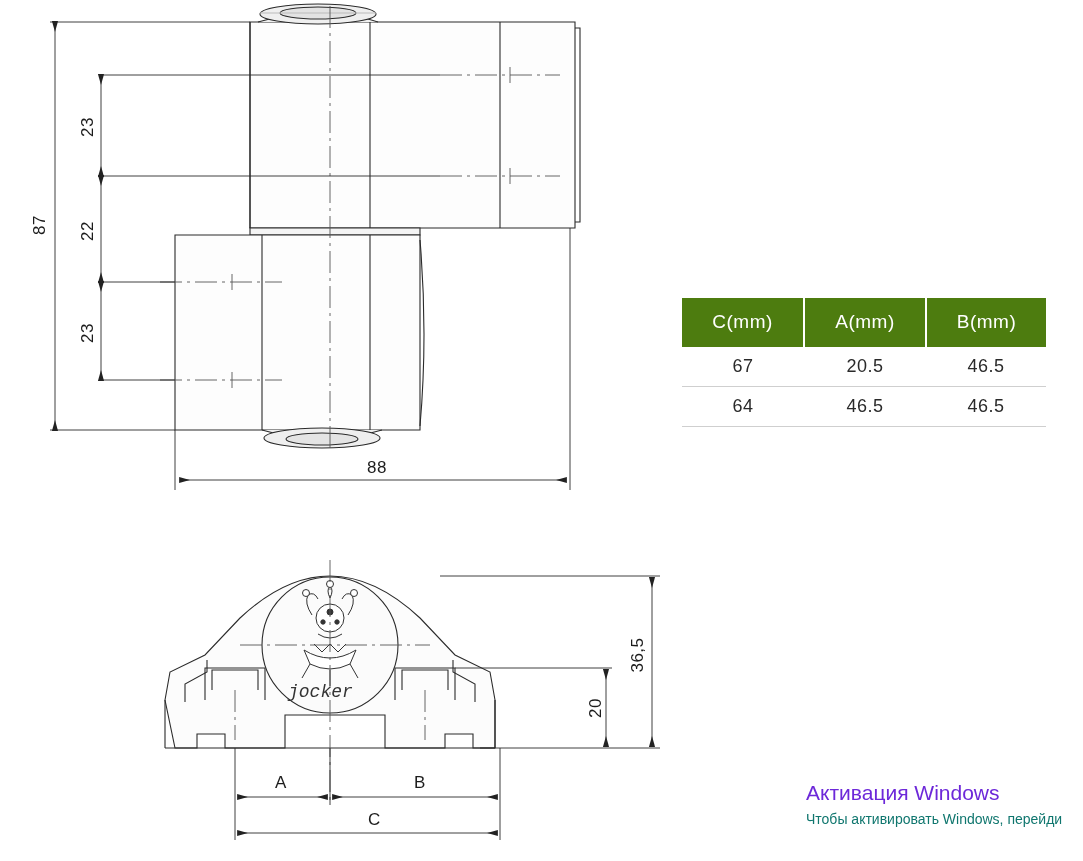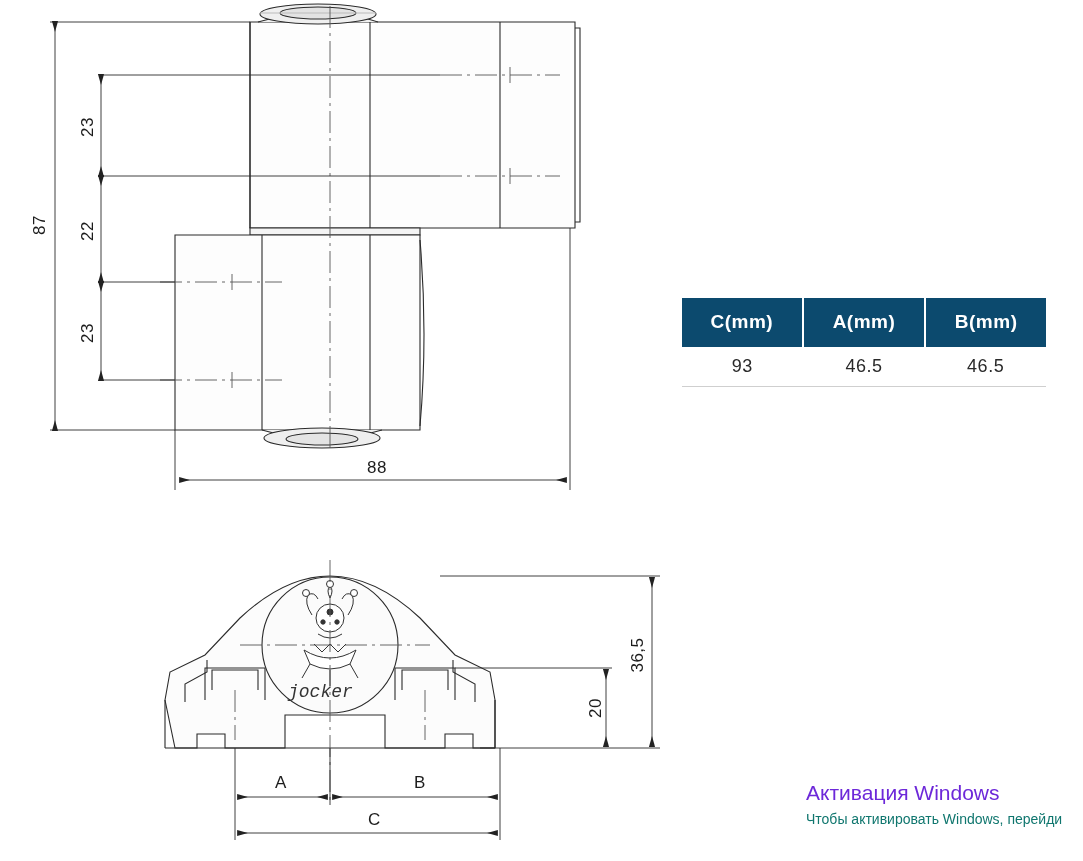--- a/index.html
+++ b/index.html
@@ -40,23 +40,23 @@
   
   #spec-table {
     position: absolute;
     left: 682px;
     top: 298px;
     width: 364px;
     border-collapse: collapse;
     font-family: "Liberation Sans", sans-serif;
   }
   #spec-table th {
-    background: #0c4a6e;
+    background: #4d7c0f;
     color: #ffffff;
-    font-weight: bold;
+    font-weight: normal;
     font-size: 19px;
     padding: 13px 0 14px 0;
     text-align: center;
     border-right: 2px solid #ffffff;
     letter-spacing: 0.5px;
   }
   #spec-table th:last-child { border-right: none; }
   #spec-table td {
     font-size: 18px;
     color: #2a2a2a;
@@ -252,21 +252,26 @@
   <table id="spec-table">
     <thead>
       <tr>
         <th>C(mm)</th>
         <th>A(mm)</th>
         <th>B(mm)</th>
       </tr>
     </thead>
     <tbody>
       <tr>
-        <td>93</td>
+        <td>67</td>
+        <td>20.5</td>
+        <td>46.5</td>
+      </tr>
+      <tr>
+        <td>64</td>
         <td>46.5</td>
         <td>46.5</td>
       </tr>
     </tbody>
   </table>
 
   <div id="watermark">
     <div id="wm-title">Активация Windows</div>
     <div id="wm-sub">Чтобы активировать Windows, перейди</div>
   </div>

